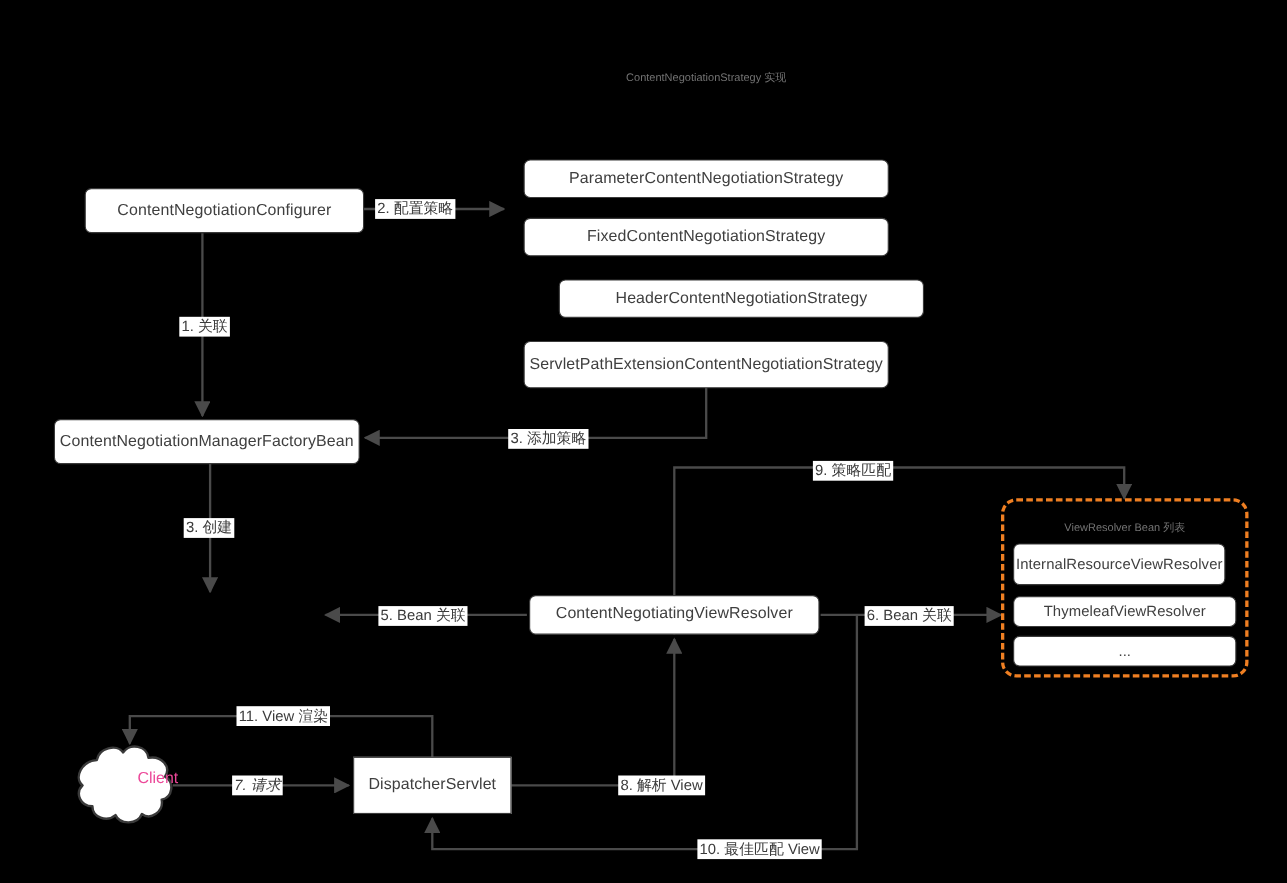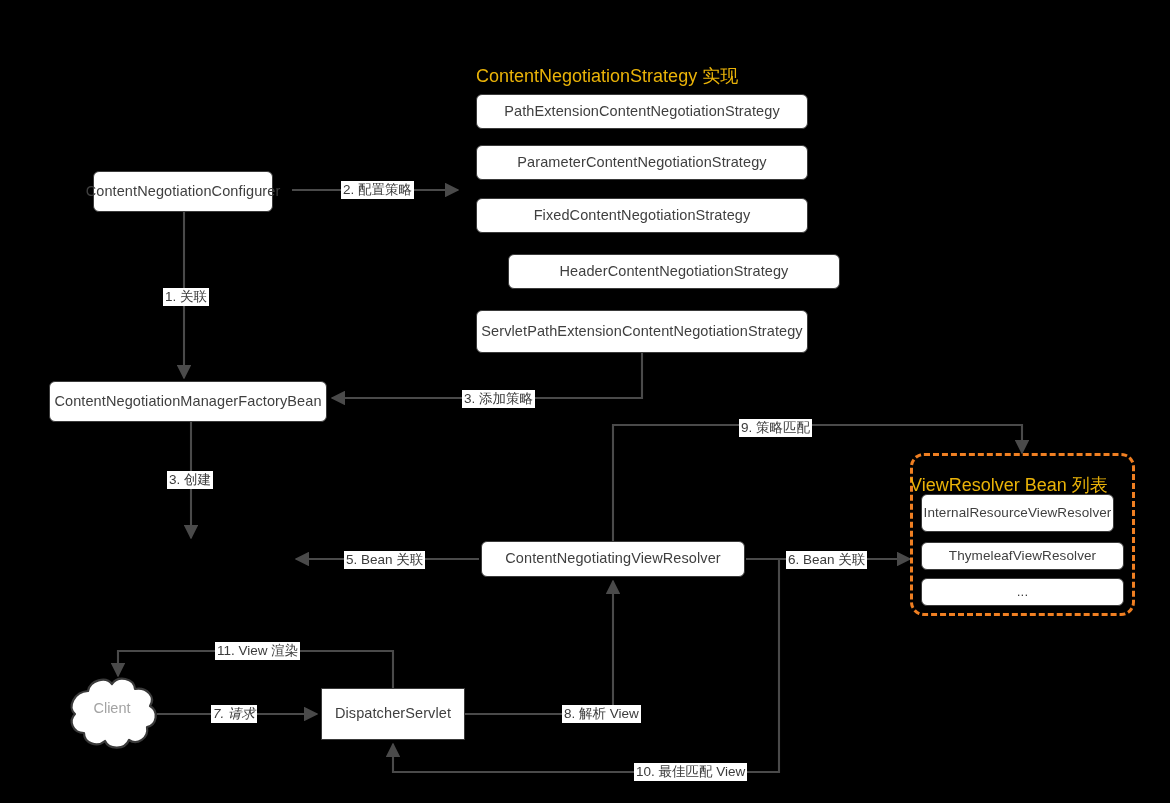--- a/index.html
+++ b/index.html
@@ -44,22 +44,23 @@
   }
   .node.sharp {
     border-radius: 0;
     border-width: 1.8px;
   }
   .node.small {
     font-size: 13.5px;
   }
   .grouptitle {
     position: absolute;
-    color: #eab308;
-    font-size: 18px;
+    color: #737373;
+    font-size: 10px;
+    text-align: center;
     white-space: nowrap;
   }
   .dashbox {
     position: absolute;
     box-sizing: border-box;
     border: 3px dashed #ef7f22;
     border-radius: 14px;
     background: transparent;
   }
   .edge-label {
@@ -69,24 +70,24 @@
     font-size: 13.5px;
     line-height: 1.15;
     padding: 1px 2px;
     white-space: nowrap;
   }
   .cloud {
     position: absolute;
   }
   .cloud-text {
     position: absolute;
-    color: #a3a3a3;
+    color: #ec4899;
     font-size: 14.5px;
     white-space: nowrap;
-    text-align: center;
+    text-align: right;
   }
 </style>
 </head>
 <body>
 
 <div id="canvas">
 
   <svg id="wires" viewBox="0 0 1170 803" xmlns="http://www.w3.org/2000/svg">
     <defs>
       <marker id="arrow" viewBox="0 0 10 10" refX="9" refY="5" markerWidth="7" markerHeight="7" orient="auto-start-reverse">
@@ -114,31 +115,30 @@
       <path d="M 779 559 L 779 772 L 393 772 L 393 744" marker-end="url(#arrow)"></path>
 
       <path d="M 157 714 L 317 714" marker-end="url(#arrow)"></path>
 
       <path d="M 393 688 L 393 651 L 118 651 L 118 676" marker-end="url(#arrow)"></path>
     </g>
   </svg>
 
   <div class="grouptitle" style="left:476px; top:64px; width:332px;">ContentNegotiationStrategy 实现</div>
 
-  <div class="node" style="left:476px; top:94px; width:332px; height:35px;">PathExtensionContentNegotiationStrategy</div>
 
   <div class="node" style="left:476px; top:145px; width:332px; height:35px;">ParameterContentNegotiationStrategy</div>
 
   <div class="node" style="left:476px; top:198px; width:332px; height:35px;">FixedContentNegotiationStrategy</div>
 
   <div class="node" style="left:476px; top:254px; width:332px; height:35px;margin-left:32px;">HeaderContentNegotiationStrategy</div>
 
   <div class="node" style="left:476px; top:310px; width:332px; height:43px;">ServletPathExtensionContentNegotiationStrategy</div>
 
-  <div class="node" style="left:93px; top:171px; width:180px; height:41px;">ContentNegotiationConfigurer</div>
+  <div class="node" style="left:77px; top:171px; width:254px; height:41px;">ContentNegotiationConfigurer</div>
 
   <div class="node" style="left:49px; top:381px; width:278px; height:41px;">ContentNegotiationManagerFactoryBean</div>
 
 
   <div class="node" style="left:481px; top:541px; width:264px; height:36px;">ContentNegotiatingViewResolver</div>
 
   <div class="node sharp" style="left:321px; top:688px; width:144px; height:52px;">DispatcherServlet</div>
 
   <div class="cloud" style="left:62px; top:673px;">
     <svg width="100" height="80" viewBox="0 0 100 80" xmlns="http://www.w3.org/2000/svg">

